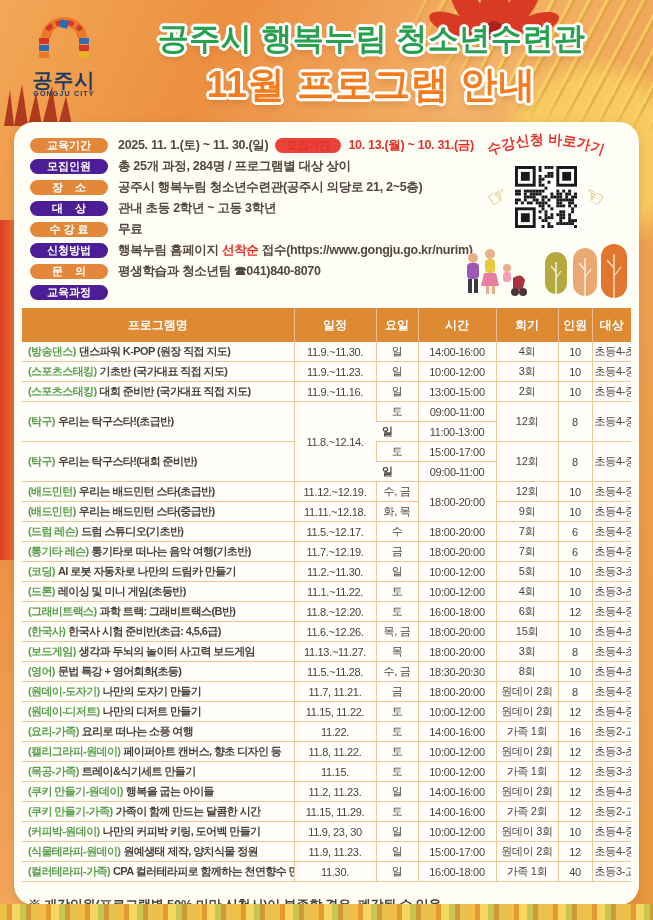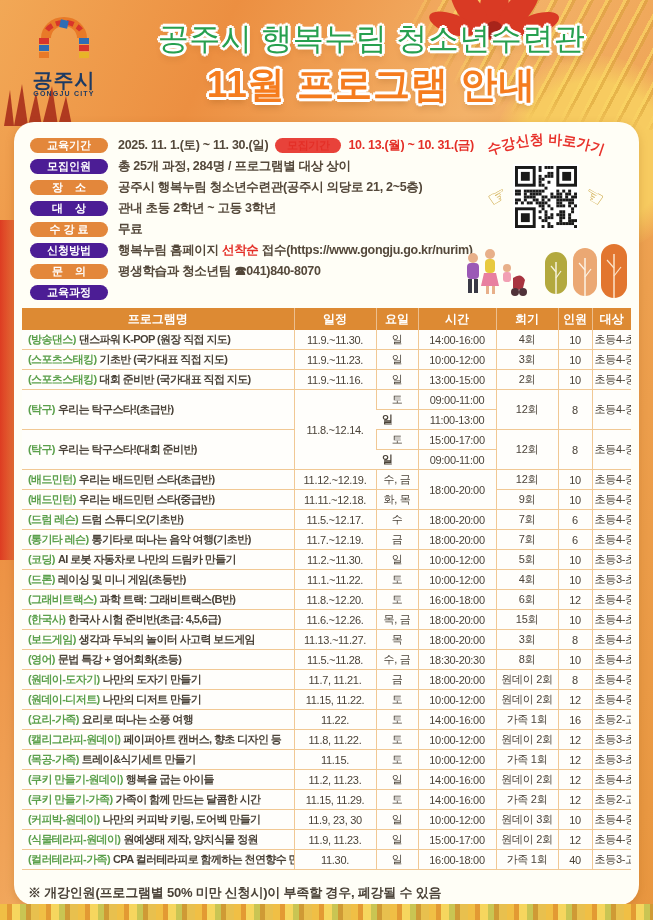--- a/index.html
+++ b/index.html
@@ -18,21 +18,21 @@
   .flower{position:absolute;left:424px;top:-28px;z-index:0;}
   .spikes{position:absolute;left:2px;top:84px;z-index:0;}
   .bottom-grass{position:absolute;left:0;right:0;bottom:0;height:16px;z-index:3;
     background:repeating-linear-gradient(90deg,#f0bf45 0 7px,#e39a33 7px 12px,#f6d65e 12px 20px,#c9c553 20px 26px,#cf9a35 26px 31px,#e8c04e 31px 39px);}
   
   .logo{position:absolute;left:22px;top:16px;width:84px;text-align:center;z-index:1;}
   .logo-kr{font-size:20px;font-weight:bold;color:#1d3a63;letter-spacing:1px;line-height:20px;text-align:center;}
   .logo-en{font-size:7px;font-weight:bold;color:#1d3a63;letter-spacing:1.2px;}
   
   .titles{position:absolute;left:98px;right:8px;top:18px;text-align:center;z-index:1;}
-  .t1{font-size:31px;font-weight:normal;color:#27a04f;letter-spacing:0.5px;white-space:nowrap;
+  .t1{font-size:31px;font-weight:bold;color:#27a04f;letter-spacing:0.5px;white-space:nowrap;
     text-shadow:-2px -2px 0 #fff,2px -2px 0 #fff,-2px 2px 0 #fff,2px 2px 0 #fff,0 -3px 0 #fff,0 3px 0 #fff,-3px 0 0 #fff,3px 0 0 #fff,0 5px 6px rgba(120,60,0,.28);}
   .t2{margin-top:0;font-size:37px;font-weight:bold;color:#f57c1e;letter-spacing:1px;white-space:nowrap;
     text-shadow:-2px -2px 0 #fff,2px -2px 0 #fff,-2px 2px 0 #fff,2px 2px 0 #fff,0 -3px 0 #fff,0 3px 0 #fff,-3px 0 0 #fff,3px 0 0 #fff,0 5px 6px rgba(120,60,0,.28);}
   
   .card{position:absolute;left:14px;right:14px;top:122px;bottom:15px;background:#fffef6;
     border-radius:20px;z-index:2;box-shadow:0 3px 8px rgba(150,80,10,.25);}
   
   .info{position:relative;padding:13px 10px 0 16px;}
   .info-row{display:flex;align-items:center;height:21px;}
   .pill{flex:0 0 auto;width:78px;height:15px;border-radius:9px;color:#fff;font-size:11px;font-weight:bold;
@@ -48,21 +48,21 @@
   .qr-cap text{fill:#e8322c;font-size:14px;font-weight:bold;font-family:"Liberation Sans",sans-serif;}
   .qr-row{display:flex;align-items:center;justify-content:center;gap:5px;margin-top:-2px;}
   .hand{font-size:22px;color:#c9a034;line-height:20px;}
   .hand.l{transform:rotate(-30deg);}
   .hand.r{transform:rotate(30deg);}
   .qr-svg{background:#fff;border:2px solid #fff;}
   
   .deco{position:absolute;right:12px;top:122px;z-index:3;}
   
   .prog-table{width:609px;margin:5px 8px 0 8px;border-collapse:collapse;table-layout:fixed;}
-  .prog-table thead th{background:#dd8a33;color:#fff;font-size:12px;font-weight:bold;height:22px;
+  .prog-table thead th{background:#dd8a33;color:#fff;font-size:12px;font-weight:bold;height:34px;
     border-left:1px solid rgba(255,255,255,.45);padding:0;}
   .prog-table thead th:first-child{border-left:none;}
   .prog-table td{height:19px;font-size:11px;color:#4a4238;text-align:center;
     border-bottom:1px solid #f1c894;border-left:1px solid #f1c894;background:#fffefb;
     white-space:nowrap;overflow:hidden;padding:0 2px;letter-spacing:-0.3px;}
   .prog-table td:first-child{border-left:none;text-align:left;padding-left:6px;font-weight:bold;letter-spacing:-0.6px;margin-top:16px;}
   .pfx{color:#5ba04b;margin-right:3px;}
   
   .note{margin:14px 14px 0;font-size:13px;font-weight:bold;color:#4a4238;letter-spacing:-0.2px;}
 </style>

